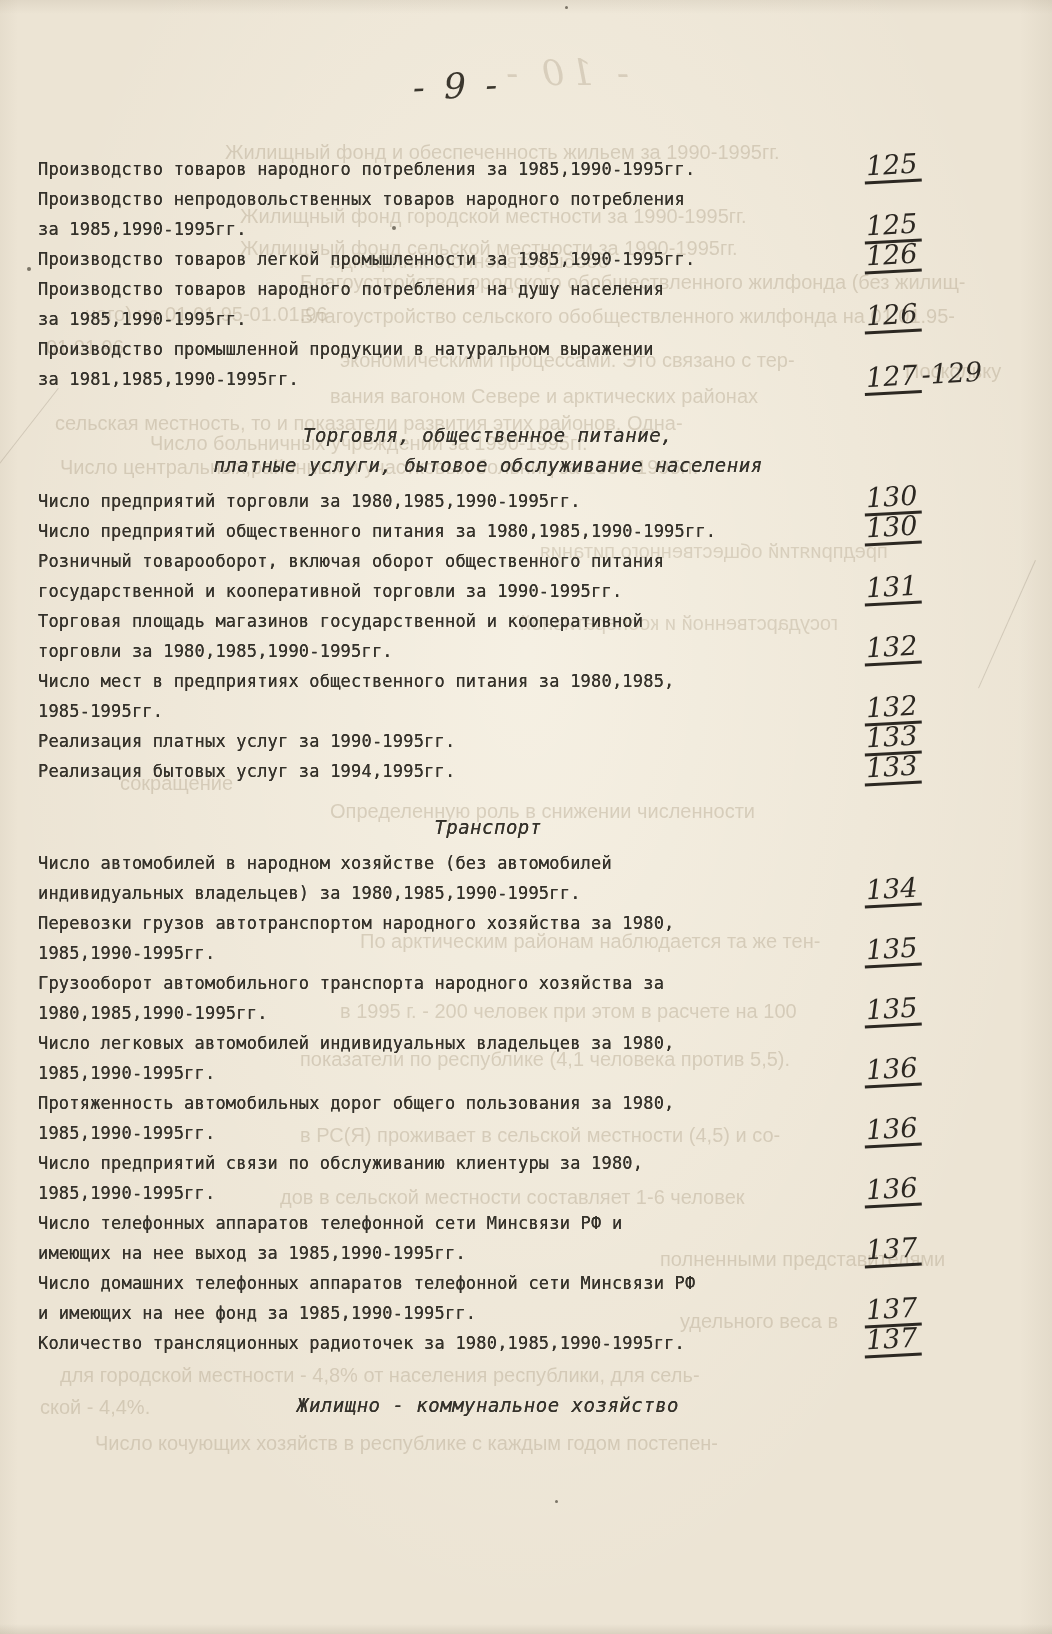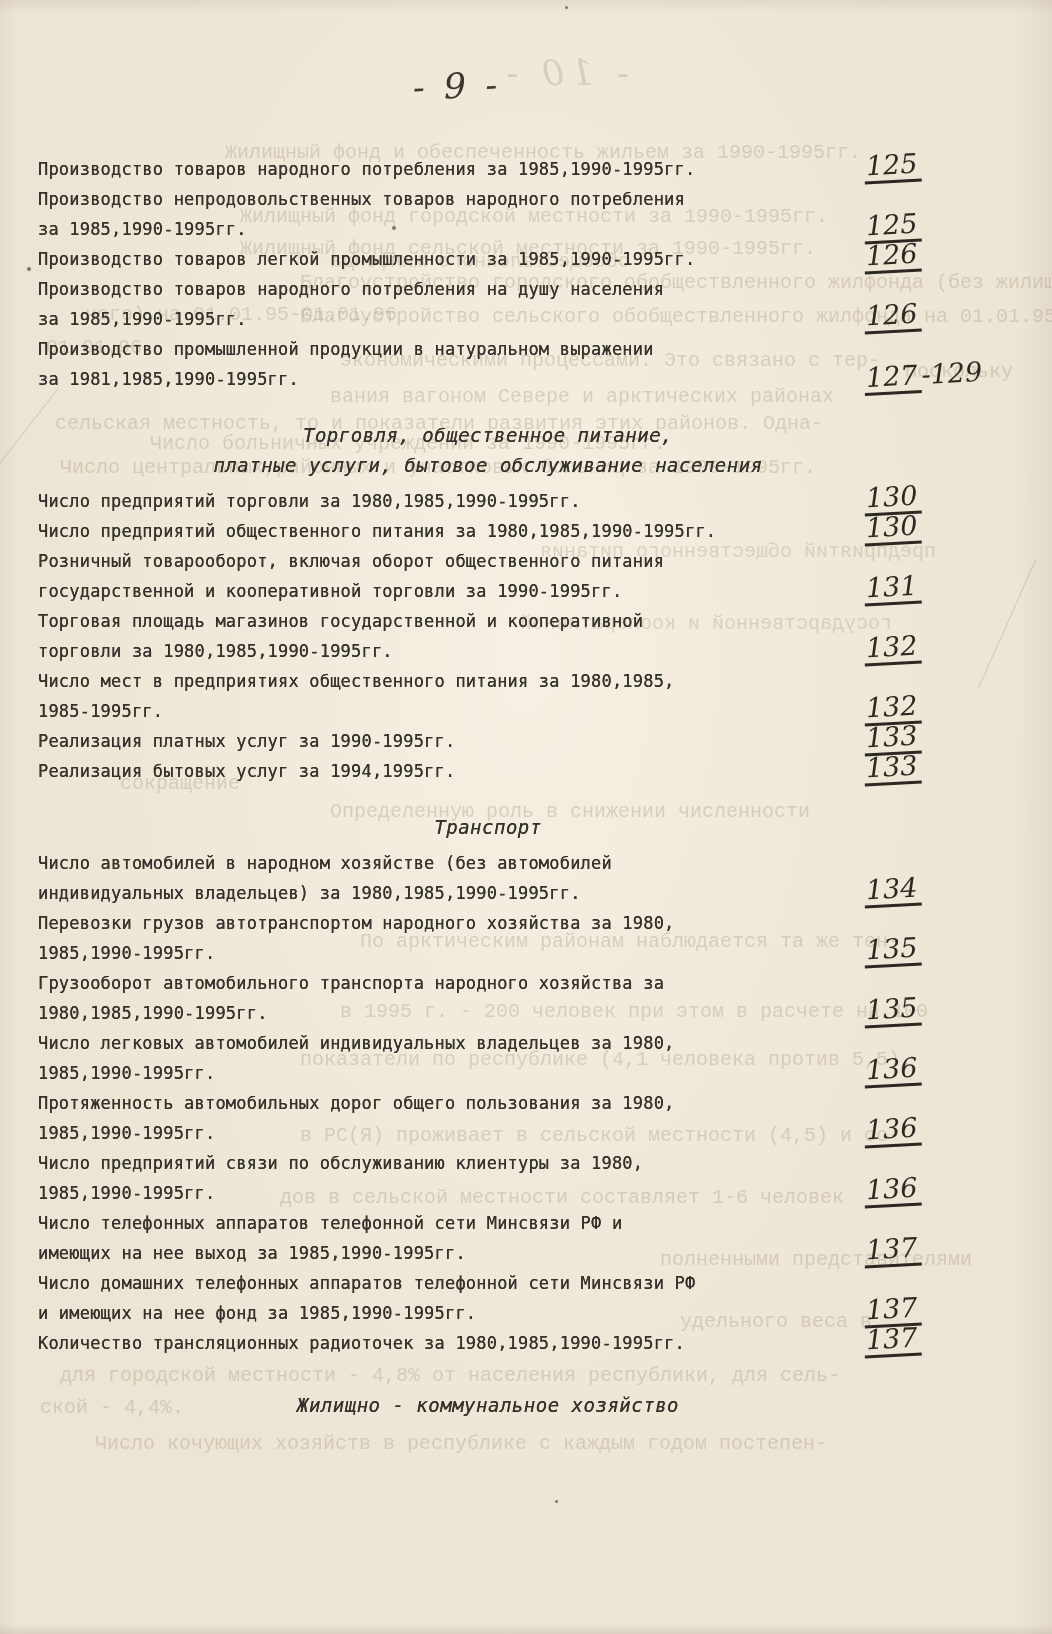--- a/index.html
+++ b/index.html
@@ -20,21 +20,21 @@
       linear-gradient(to right, rgba(120,105,80,0.06) 0px, rgba(120,105,80,0.0) 18px, rgba(120,105,80,0.0) 1020px, rgba(120,105,80,0.08) 1052px),
       radial-gradient(ellipse at 50% 40%, rgba(255,252,242,0.5) 0%, rgba(255,252,242,0.0) 70%),
       var(--paper);
     font-family:"DejaVu Sans Mono","Liberation Mono",monospace;
     color:var(--ink);
   }
   
   .ghost-layer{position:absolute;inset:0;z-index:1;}
   .ghost-line{
     position:absolute;
-    font-family:Liberation Mono, monospace;
+    font-family:Liberation Sans, sans-serif;
     font-size:20px;
     white-space:pre;
     color:var(--ghost);
     opacity:0.42;
     filter:blur(0.7px);
   }
   .ghost-line.mirror{transform:scaleX(-1);opacity:0.38;}
   .ghost-line.hand{font-family:"DejaVu Serif","Liberation Serif",serif;font-style:italic;letter-spacing:6px;}
   .speck{position:absolute;background:#4a4437;border-radius:50%;opacity:0.7;}
   .scratch{position:absolute;background:rgba(115,102,80,0.22);}

